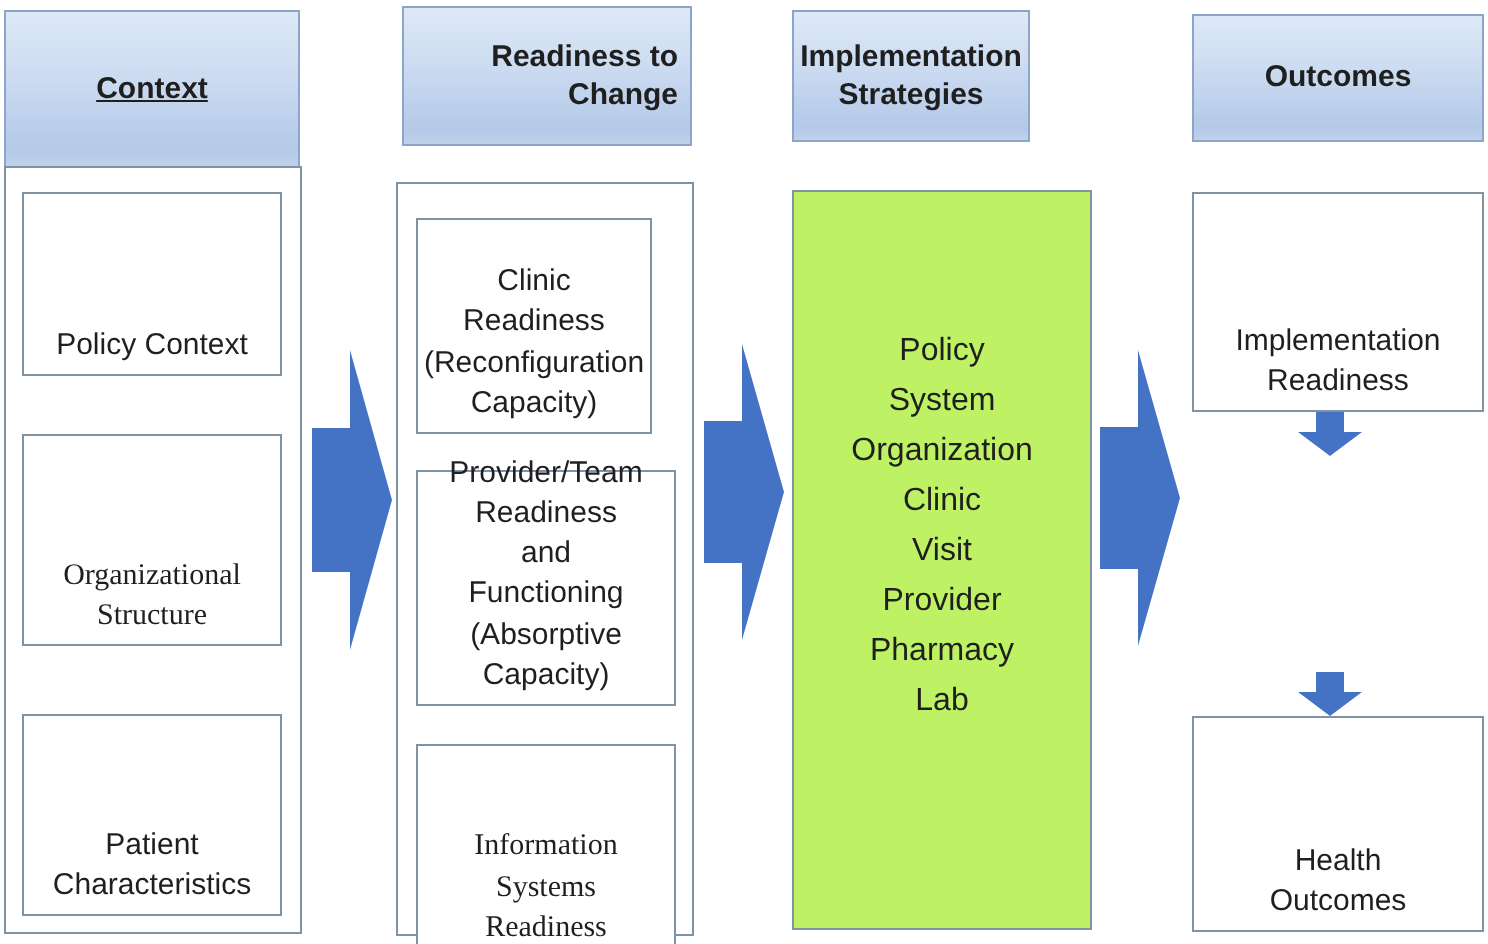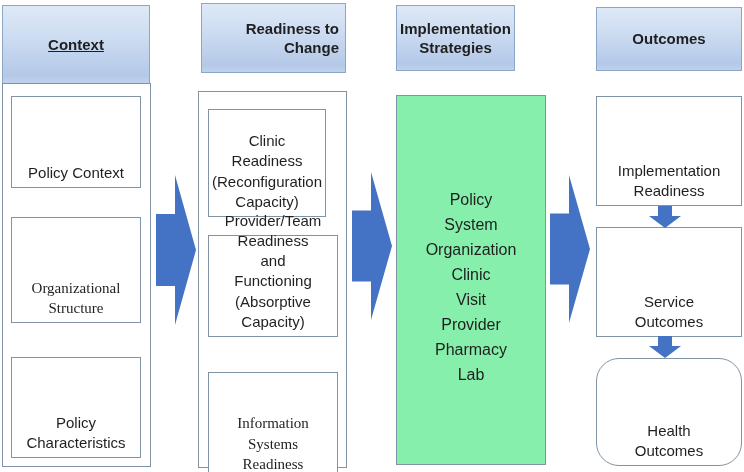--- a/index.html
+++ b/index.html
@@ -14,23 +14,23 @@
     display:flex; align-items:center; justify-content:center; text-align:center;
     font-weight:700; font-size:15px; line-height:1.3; padding:2px 6px;
   }
   .container { border:1px solid #8093a4; background:#ffffff; }
   .box {
     border:1px solid #8093a4; background:#ffffff;
     display:flex; align-items:flex-end; justify-content:center; text-align:center;
     font-size:15px; line-height:1.35; padding:4px 16px;
   }
   .strategies-box {
-    border:1px solid #8093a4; background:#86efac;
+    border:1px solid #8093a4; background:#bef264;
     font-size:16px; line-height:25px; text-align:center;
-    white-space:pre-line; padding-top:66px;
+    white-space:pre-line; padding-top:42px;
   }
   svg { display:block; }
 </style>
 </head>
 <body>
 
 <div class="stage">
 
   <div class="abs hdr" style="left:2px; top:5px; width:148px; height:79px;text-decoration:underline;">
     <span>Context</span>
@@ -46,52 +46,49 @@
   </div>
 
   <div class="abs container" style="left:2px; top:83px; width:149px; height:384px;"></div>
   <div class="abs box" style="left:11px; top:96px; width:130px; height:92px;">
     <span>Policy Context</span>
   </div>
   <div class="abs box" style="left:11px; top:217px; width:130px; height:106px;font-family:Liberation Serif, serif;">
     <span>Organizational Structure</span>
   </div>
   <div class="abs box" style="left:11px; top:357px; width:130px; height:101px;">
-    <span>Policy Characteristics</span>
+    <span>Patient Characteristics</span>
   </div>
 
   <div class="abs container" style="left:198px; top:91px; width:149px; height:377px;"></div>
   <div class="abs box" style="left:208px; top:109px; width:118px; height:108px;">
     <span>Clinic Readiness (Reconfiguration Capacity)</span>
   </div>
-  <div class="abs box" style="left:208px; top:235px; width:130px; height:102px;">
+  <div class="abs box" style="left:208px; top:235px; width:130px; height:118px;">
     <span>Provider/Team Readiness and Functioning (Absorptive Capacity)</span>
   </div>
   <div class="abs box" style="left:208px; top:372px; width:130px; height:107px;font-family:Liberation Serif, serif;">
     <span>Information Systems Readiness</span>
   </div>
 
   <div class="abs strategies-box" style="left:396px; top:95px; width:150px; height:370px;">
     <span>Policy
 System
 Organization
 Clinic
 Visit
 Provider
 Pharmacy
 Lab</span>
   </div>
 
   <div class="abs box" style="left:596px; top:96px; width:146px; height:110px;">
     <span>Implementation Readiness</span>
   </div>
-  <div class="abs box" style="left:596px; top:227px; width:146px; height:110px;">
-    <span>Service Outcomes</span>
-  </div>
-  <div class="abs box" style="left:596px; top:358px; width:146px; height:108px;border-radius:23px;">
+  <div class="abs box" style="left:596px; top:358px; width:146px; height:108px;">
     <span>Health Outcomes</span>
   </div>
 
   <svg class="abs" style="left:156px; top:175px;" width="40" height="150" viewBox="0 0 40 150" preserveAspectRatio="none">
     <polygon points="0,39 19,39 19,0 40,75 19,150 19,111 0,111" fill="#4472c4"></polygon>
   </svg>
   <svg class="abs" style="left:352px; top:172px;" width="40" height="148" viewBox="0 0 40 150" preserveAspectRatio="none">
     <polygon points="0,39 19,39 19,0 40,75 19,150 19,111 0,111" fill="#4472c4"></polygon>
   </svg>
   <svg class="abs" style="left:550px; top:175px;" width="40" height="148" viewBox="0 0 40 150" preserveAspectRatio="none">

